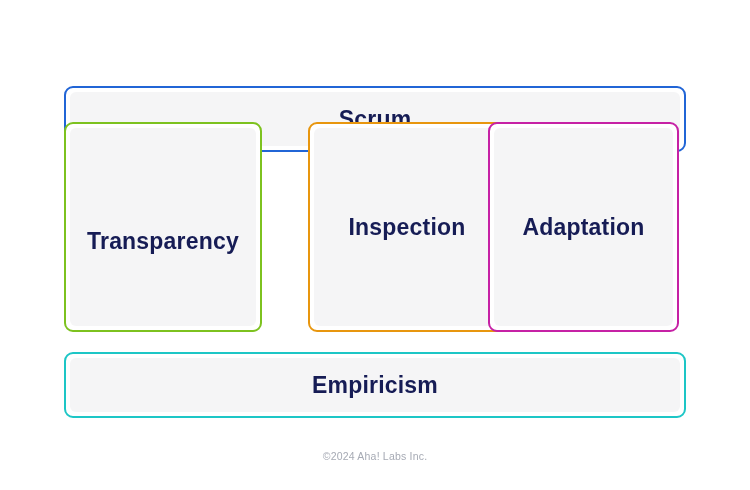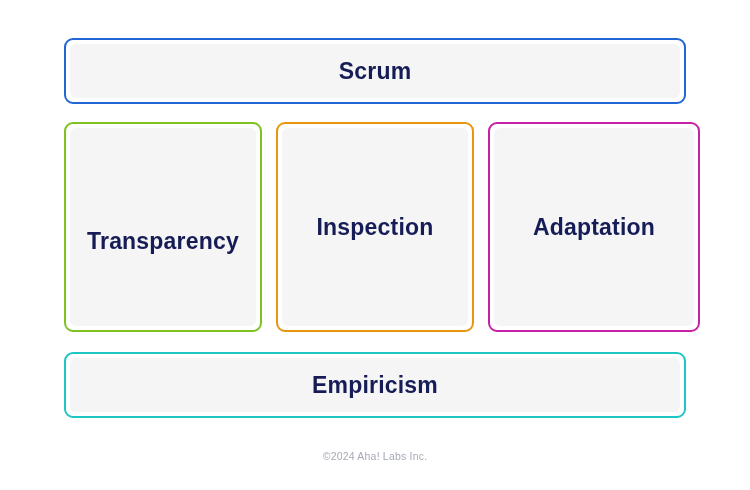--- a/index.html
+++ b/index.html
@@ -36,51 +36,51 @@
   .label {
     font-weight: bold;
     font-size: 23px;
     color: #161c55;
     letter-spacing: 0.2px;
     white-space: nowrap;
   }
   .box-title    { left: 64px;  top: 38px;  width: 622px; height: 66px; }
   .box-pillar-1 { left: 64px;  top: 122px; width: 198px; height: 210px; }
   .box-pillar-2 { left: 276px; top: 122px; width: 198px; height: 210px; }
-  .box-pillar-3 { left: 488px; top: 122px; width: 212px; height: 210px; }
+  .box-pillar-3 { left: 488px; top: 122px; width: 191px; height: 210px; }
   .box-foundation { left: 64px; top: 352px; width: 622px; height: 66px; }
   .footer {
     position: absolute;
     left: 0;
     top: 450px;
     width: 100%;
     text-align: center;
     font-size: 10.5px;
     color: #a6aab4;
     letter-spacing: 0.2px;
   }
 </style>
 </head>
 <body>
 
 <div class="canvas">
 
-  <div class="box box-title" style="border-color: rgb(33, 101, 214);">
+  <div class="box box-title" style="border-color: rgb(33, 101, 214); margin-top: 48px;">
     <div class="box-inner" style="background-color: rgb(245, 245, 246);">
       <span class="label" style="color: rgb(22, 28, 85);">Scrum</span>
     </div>
   </div>
 
   <div class="box box-pillar-1" style="border-color: rgb(125, 194, 31);">
     <div class="box-inner" style="background-color: rgb(245, 245, 246);">
       <span class="label" style="color: rgb(22, 28, 85); margin-top: 28px;">Transparency</span>
     </div>
   </div>
 
-  <div class="box box-pillar-2" style="border-color: rgb(232, 150, 14);">
+  <div class="box box-pillar-2" style="border-color: rgb(232, 150, 14); margin-left: 32px;">
     <div class="box-inner" style="background-color: rgb(245, 245, 246);">
       <span class="label" style="color: rgb(22, 28, 85);">Inspection</span>
     </div>
   </div>
 
   <div class="box box-pillar-3" style="border-color: rgb(198, 33, 165);">
     <div class="box-inner" style="background-color: rgb(245, 245, 246);">
       <span class="label" style="color: rgb(22, 28, 85);">Adaptation</span>
     </div>
   </div>

